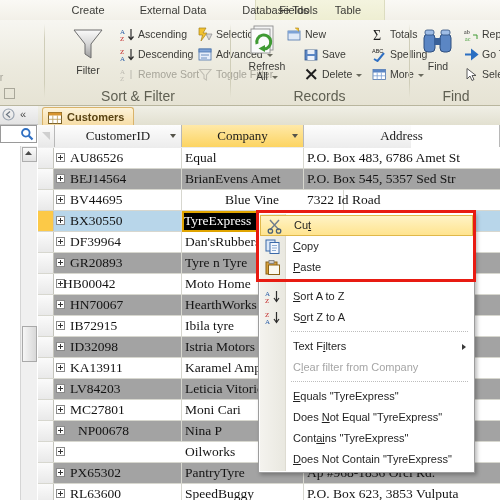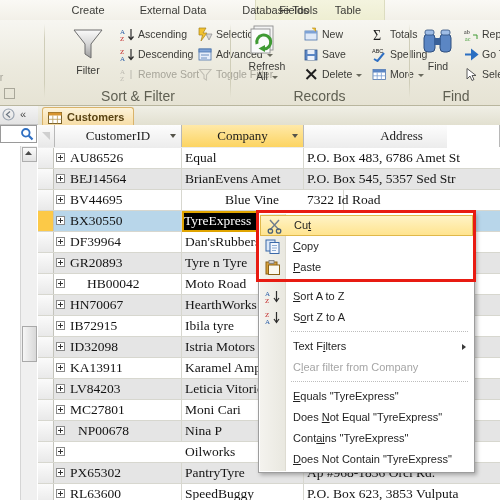--- a/index.html
+++ b/index.html
@@ -95,42 +95,41 @@
     font-size:11px;font-weight:bold;color:#5a4414;white-space:nowrap;
   }
   .doctab .tico{position:absolute;left:5px;top:3px;width:14px;height:12px;}
 
   
   .sheet{position:absolute;left:38px;top:125px;width:462px;height:375px;background:#ffffff;overflow:hidden;}
   .hdrrow{
     position:absolute;left:0;top:0;width:373px;height:23px;
     background:linear-gradient(to bottom,#fdfdfd 0%,#ececec 100%);
     border-bottom:1px solid #b0b0b0;
-    padding-left:36px;
   }
   .hdrcell{
     position:absolute;top:0;height:22px;line-height:22px;
     border-right:1px solid #b8b8b8;
     font-family:"Liberation Serif", serif;font-size:13px;color:#1b1b1b;
     text-align:center;box-sizing:border-box;
   }
   .hdrcell.active{
     background:linear-gradient(to bottom,#ffe9a8 0%,#fcd462 100%);
   }
   .hdrcell .hcaret{
     position:absolute;right:5px;top:9px;width:0;height:0;
     border-left:3px solid transparent;border-right:3px solid transparent;border-top:4px solid #55544a;
   }
   .selcorner{
     position:absolute;left:0;top:0;width:16px;height:22px;
     background:linear-gradient(to bottom,#fbfbfb,#e8e8e8);border-right:1px solid #b8b8b8;
   }
 
   .row{position:absolute;left:0;width:462px;height:21px;border-bottom:1px solid #d7d7cf;box-sizing:border-box;}
-  .row.alt{background:#e5e5e5;}
+  .row.alt{background:#a3a3a3;}
   .row.white{background:#ffffff;}
   .row.sel{background:#b8d6ea;}
   .rowhdr{
     position:absolute;left:0;top:0;width:16px;height:20px;
     background:linear-gradient(to bottom,#fbfbfb,#e9e9e9);
     border-right:1px solid #c4c4bc;box-sizing:border-box;
   }
   .rowhdr.cur{background:#fcc947;}
   .expander{
     position:absolute;left:18px;top:5px;width:9px;height:9px;
@@ -291,21 +290,21 @@
         <svg width="38" height="34" viewBox="0 0 38 34">
           <rect x="6" y="2" width="19" height="24" fill="#f4f4f4" stroke="#8e8e8e" stroke-width=".9"></rect>
           <rect x="3" y="5" width="19" height="24" fill="#fbfbfb" stroke="#8e8e8e" stroke-width=".9"></rect>
           <path d="M9 20 A7 7 0 1 1 16 25" fill="none" stroke="#3f9a33" stroke-width="3"></path>
           <path d="M17 21 L17 28 L10.5 24.5 Z" fill="#3f9a33"></path>
         </svg>
         <div class="blabel" style="line-height:10px;">Refresh</div>
         <div class="blabel" style="margin-top:0;line-height:10px;"><span>All</span><span class="caret"></span></div>
       </div>
 
-      <div class="smallitem" style="left:72px;top:5px;">
+      <div class="smallitem" style="left:55px;top:5px;">
         <span class="ic">
           <svg width="15" height="15" viewBox="0 0 15 15">
             <rect x="1" y="4" width="12" height="9" fill="#dfe9f7" stroke="#4c74ac" stroke-width=".8"></rect>
             <rect x="1" y="4" width="12" height="2.5" fill="#7da2d6"></rect>
             <path d="M8 1 L11.5 1 L11.5 4.5" fill="#f2c230" stroke="#a8821a" stroke-width=".6"></path>
           </svg>
         </span>
         <span>New</span>
       </div>
       <div class="smallitem" style="left:72px;top:25px;">
@@ -501,22 +500,22 @@
         <div class="row alt" style="top: 128px;">
           <div class="rowhdr"></div>
           <div class="expander"></div>
           <div class="cell" style="left: 17px; width: 127px; padding-left: 15px;">GR20893</div>
           <div class="cell" style="left: 144px; width: 122px;">Tyre n Tyre</div>
           <div class="cell" style="left: 266px; width: 196px; border-right: none;">d.</div>
         </div>
         <div class="row white" style="top: 149px;">
           <div class="rowhdr"></div>
           <div class="expander"></div>
-          <div class="cell" style="left: 17px; width: 127px; padding-left: 32px;">HB00042</div>
-          <div class="cell" style="left: 144px; width: 122px;">Moto Road</div>
+          <div class="cell" style="left: 17px; width: 127px; padding-left: 8px;">HB00042</div>
+          <div class="cell" style="left: 144px; width: 122px;">Moto Home</div>
           <div class="cell" style="left: 266px; width: 196px; border-right: none;">t Stre</div>
         </div>
         <div class="row alt" style="top: 170px;">
           <div class="rowhdr"></div>
           <div class="expander"></div>
           <div class="cell" style="left: 17px; width: 127px; padding-left: 15px;">HN70067</div>
           <div class="cell" style="left: 144px; width: 122px;">HearthWorks</div>
           <div class="cell" style="left: 266px; width: 196px; border-right: none;">Ave</div>
         </div>
         <div class="row white" style="top: 191px;">

